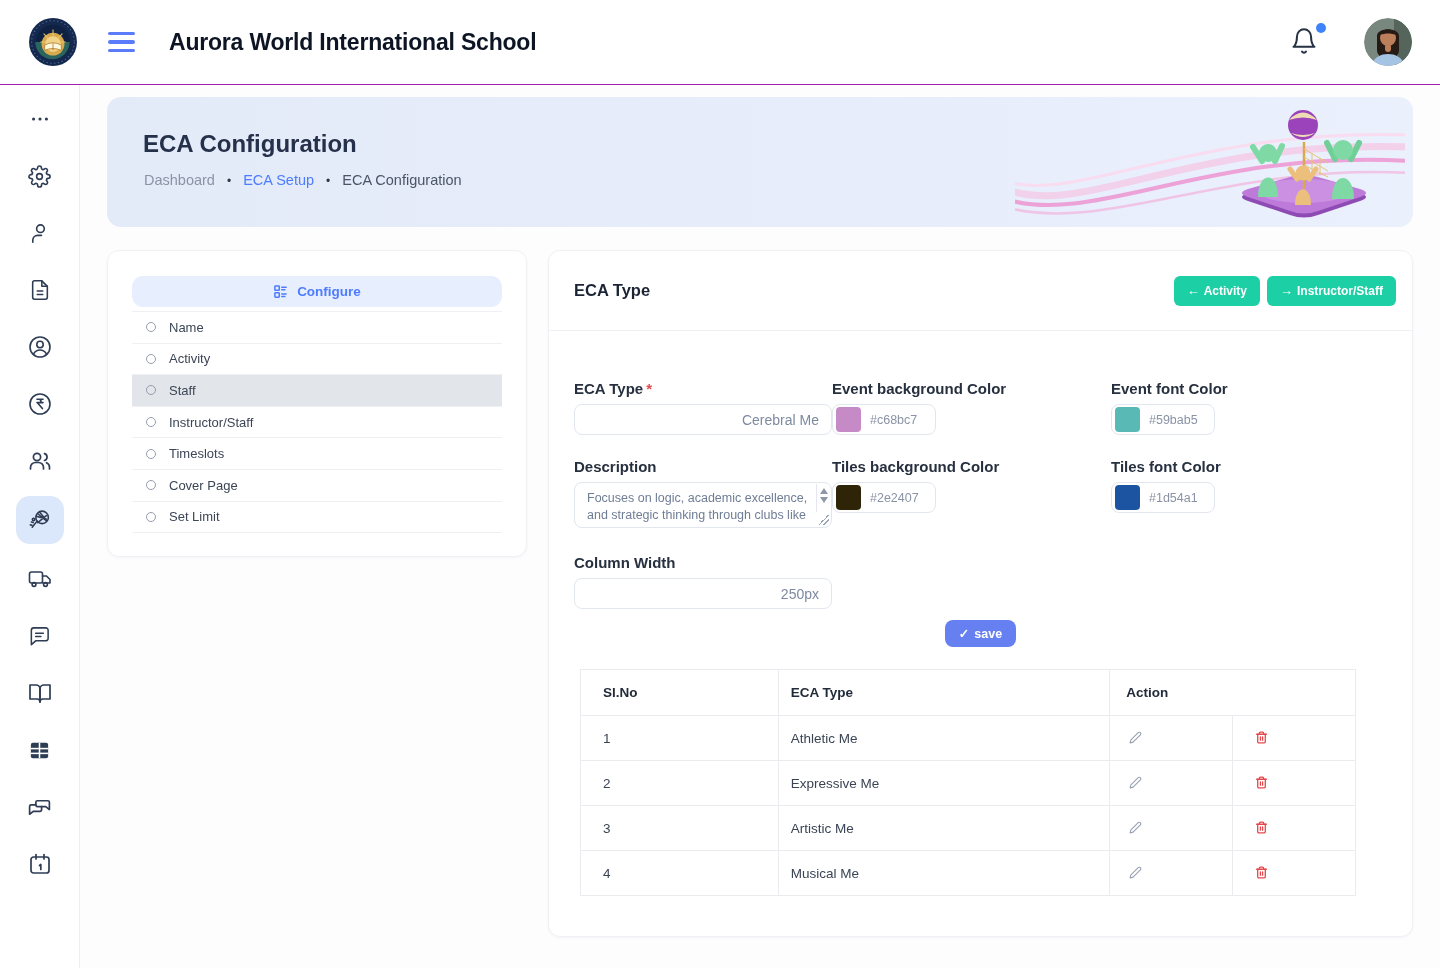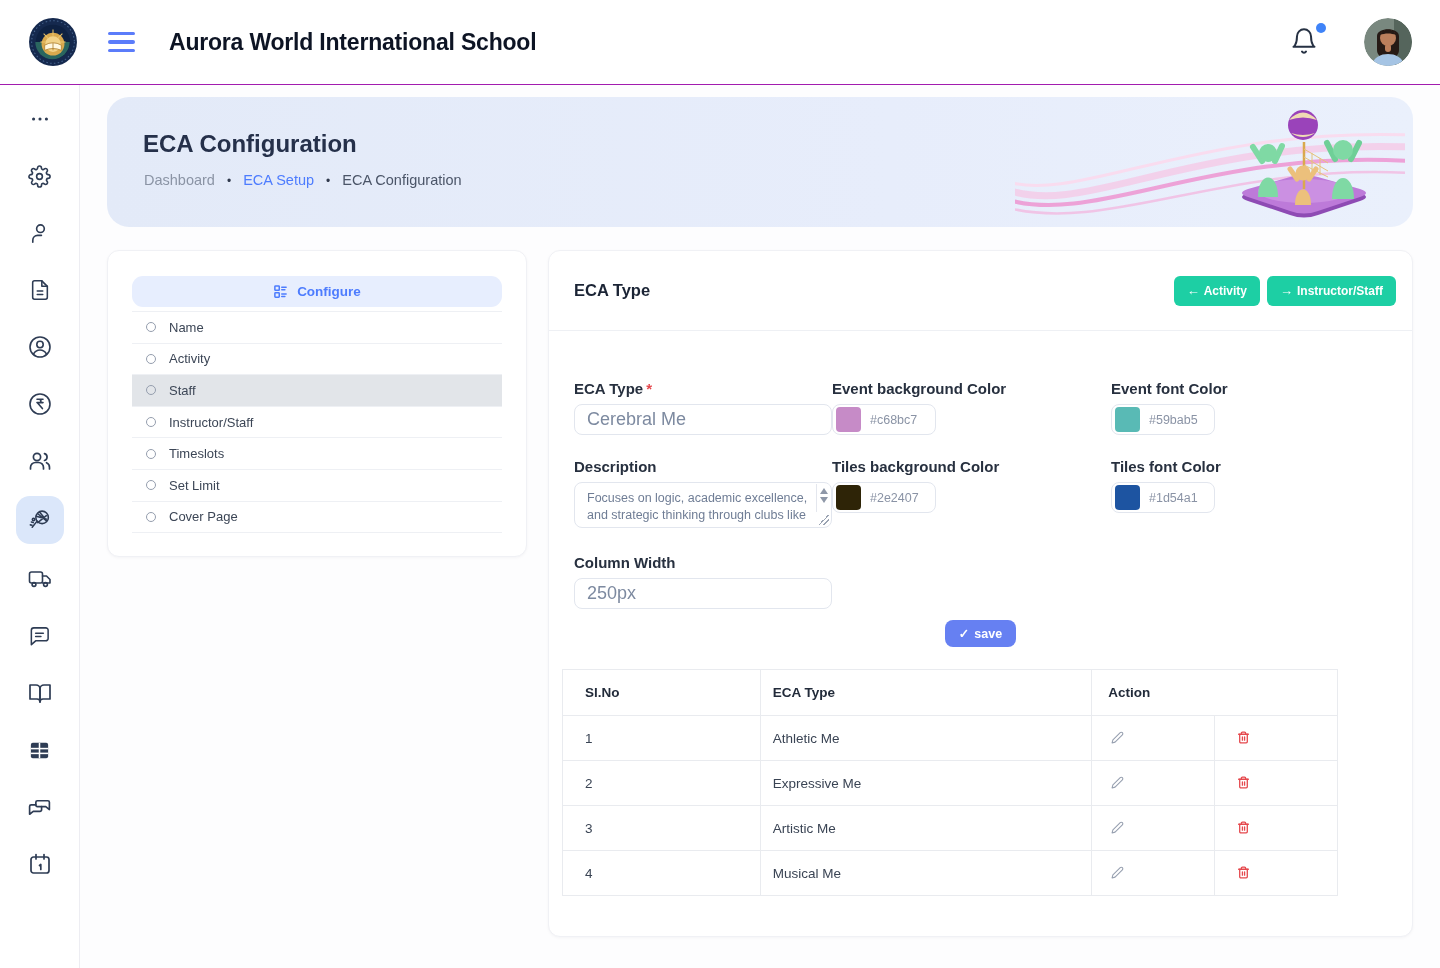--- a/index.html
+++ b/index.html
@@ -22,21 +22,21 @@
              border-right:1px solid #ededf2; display:flex; flex-direction:column; align-items:center; padding-top:12px; }
   .side-item { width:48px; height:44px; margin-bottom:13px; display:flex; align-items:center; justify-content:center;
                border-radius:14px; cursor:pointer; color:#2e3c54; }
   .side-item.active { background:#dbe7fa; height:48px; }
   .side-item svg { display:block; }
 
   
   .main { position:absolute; top:85px; left:80px; width:1360px; bottom:0; background:#fdfdfe; }
 
   
-  .banner { position:absolute; left:27px; top:12px; width:1306px; height:130px; border-radius:22px;
+  .banner { position:absolute; left:27px; top:12px; width:1306px; height:130px; border-radius:14px;
             background:linear-gradient(90deg,#e3eaf8 0%,#e7edfb 60%,#eaf0fc 100%); overflow:hidden; }
   .banner-title { position:absolute; left:36px; top:33px; font-size:24px; font-weight:700; color:#25304a; }
   .breadcrumb { position:absolute; left:37px; top:75px; font-size:14.5px; color:#8b94a5; display:flex; align-items:flex-end; gap:12px; }
   .breadcrumb .dot { color:#30394c; font-size:12px; }
   .bc-link { cursor:pointer; }
   .bc-eca-setup { color:#4d7cfe; }
   .bc-current { color:#4b5568; }
   .banner-art { position:absolute; right:8px; bottom:0; }
 
   
@@ -58,21 +58,21 @@
   .eca-head-spacer { flex:1; }
   .nav-btn { border:none; color:#fff; font-family:inherit; font-size:12px; font-weight:700; border-radius:6px;
              height:30px; padding:0 13px; margin-left:7px; cursor:pointer; display:inline-flex; align-items:center; gap:4px; }
   .nav-btn .arrow { font-size:13px; font-weight:400; }
 
   .form { padding:49px 25px 0 25px; }
   .form-grid { display:grid; grid-template-columns:258px 279px auto; }
   .f-label { font-size:15px; font-weight:600; color:#27303f; margin-bottom:7px; }
   .req { color:#e5484d; margin-left:3px; }
   .t-input { width:258px; height:31px; border:1px solid #e2e6ee; border-radius:8px; padding:0 12px;
-             font-family:inherit; font-size:18px; color:#7d8aa0; background:#fff; outline:none; }
+             font-family:inherit; font-size:14px; color:#7d8aa0; background:#fff; outline:none;text-align:right; }
   .color-field { width:104px; height:31px; border:1px solid #e2e6ee; border-radius:8px; display:flex; align-items:center;
                  padding:3px; cursor:pointer; }
   .swatch { width:25px; height:25px; border-radius:4px; flex:0 0 auto; }
   .hex { margin-left:9px; font-size:12.5px; color:#8a93a5; }
 
   .row2 { margin-top:23px; }
   .desc-box { position:relative; width:258px; height:46px; border:1px solid #e2e6ee; border-radius:8px; overflow:hidden; }
   .desc-text { width:100%; height:100%; border:none; resize:none; outline:none; font-family:inherit;
                font-size:12.5px; line-height:17px; color:#6f7d95; padding:7px 22px 0 12px; overflow:hidden; background:transparent; }
   .desc-scroll { position:absolute; top:1px; right:1px; width:14px; height:28px; border-left:1px solid #e4e7ee;
@@ -81,21 +81,21 @@
   .tri-down { width:0; height:0; border-left:4px solid transparent; border-right:4px solid transparent; border-top:6px solid #8f98a8; }
   .resize-handle { position:absolute; right:2px; bottom:2px; width:11px; height:11px;
                    background:linear-gradient(135deg, transparent 0 50%, #9aa3b2 50% 56%, transparent 56% 72%, #9aa3b2 72% 78%, transparent 78%); }
 
   .row3 { margin-top:26px; }
   .save-wrap { margin-top:11px; display:flex; justify-content:center; }
   .save-btn { border:none; background:#6680f2; color:#fff; font-family:inherit; font-size:12.5px; font-weight:700;
               height:27px; padding:0 14px; border-radius:8px; cursor:pointer; display:inline-flex; align-items:center; gap:5px; }
 
   
-  .eca-table { margin:22px 25px 0 13px; width:776px; border-collapse:collapse; }
+  .eca-table { margin:22px 25px 0 31px; width:776px; border-collapse:collapse; }
   .eca-table th, .eca-table td { border:1px solid #e9ebef; text-align:left; }
   .eca-table th { height:46px; font-size:13.5px; font-weight:600; color:#222b3a; }
   .eca-table td { height:45px; font-size:13.5px; color:#3a4454; }
   .th-sl, .td-sl { width:198px; padding-left:22px; }
   .th-type, .td-type { width:332px; padding-left:12px; }
   .th-action { padding-left:16px; font-weight:600; }
   .td-edit { width:123px; padding-left:17px; }
   .td-del { width:123px; padding-left:20px; }
   .icon-btn { background:none; border:none; cursor:pointer; padding:2px; display:inline-flex; }
 </style>
@@ -337,25 +337,25 @@
       <div class="cfg-row">
         <span class="cfg-radio"></span>
         <span>Instructor/Staff</span>
       </div>
       <div class="cfg-row">
         <span class="cfg-radio"></span>
         <span>Timeslots</span>
       </div>
       <div class="cfg-row">
         <span class="cfg-radio"></span>
+        <span>Cover Page</span>
+      </div>
+      <div class="cfg-row">
+        <span class="cfg-radio"></span>
         <span>Set Limit</span>
-      </div>
-      <div class="cfg-row">
-        <span class="cfg-radio"></span>
-        <span>Cover Page</span>
       </div>
     </div>
   </div>
 
   <div class="card eca-card">
     <div class="eca-head">
       <span class="eca-title">ECA Type</span>
       <span class="eca-head-spacer"></span>
       <button class="nav-btn" style="background:#1dcfa4;">
         <span class="arrow">←</span>

